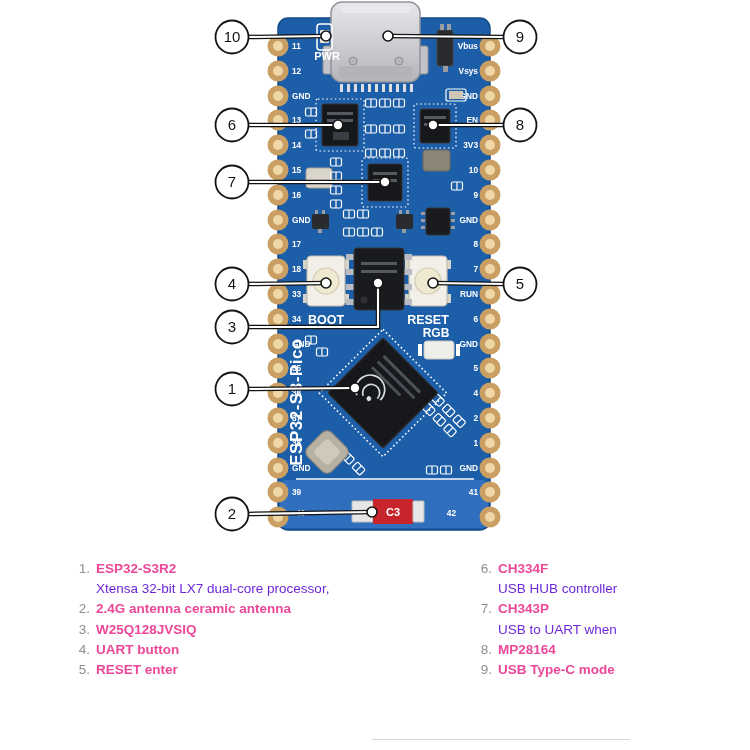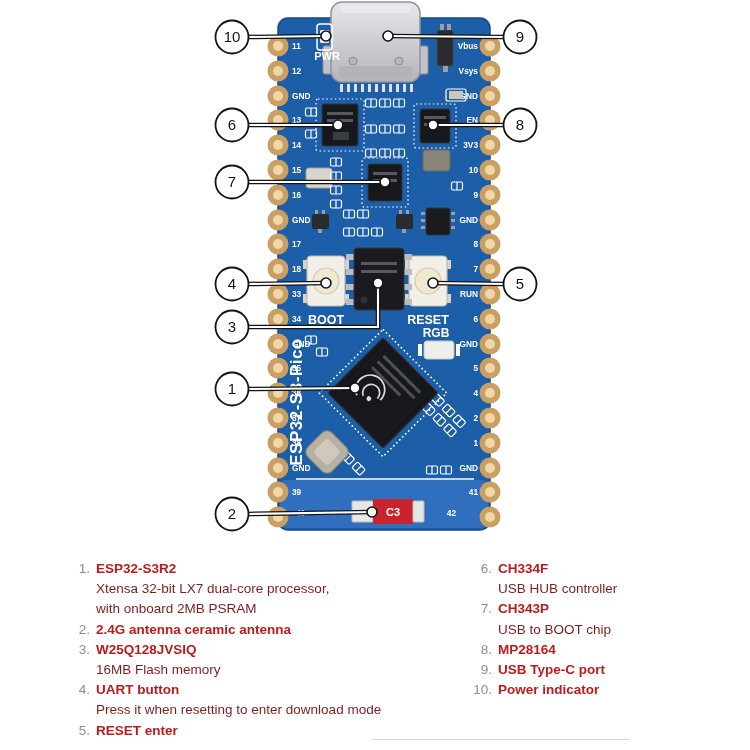--- a/index.html
+++ b/index.html
@@ -14,22 +14,22 @@
   .lead-w{stroke:#ffffff;stroke-width:2.1;fill:none;}
   .tdot{fill:#ffffff;stroke:#141414;stroke-width:1.6;}
   .ring{fill:#ffffff;stroke:#141414;stroke-width:1.8;}
   .cnum{font-size:15px;fill:#141414;text-anchor:middle;}
   .legend-col{position:absolute;top:559px;font-size:13.5px;line-height:20.2px;}
   .col-left{left:60px;width:370px;}
   .col-right{left:458px;width:292px;}
   .lg-line{display:flex;}
   .lg-num{width:30px;flex:none;text-align:right;color:#8f8f8f;padding-right:6px;}
   .col-right .lg-num{width:34px;}
-  .lg-title{color:#b91c1c;font-weight:bold;}
-  .lg-desc{color:#7f1d1d;margin-left:36px;}
+  .lg-title{color:#ec4899;font-weight:bold;}
+  .lg-desc{color:#6d28d9;margin-left:36px;}
   .col-right .lg-desc{margin-left:40px;}
   .divider{position:absolute;left:372px;top:739px;width:378px;height:1px;background:#d9d9d9;}
 </style>
 </head>
 <body>
 
 <div class="stage">
 
 <svg width="750" height="556" viewBox="0 0 750 556">
   <defs>
@@ -414,61 +414,54 @@
     <text class="cnum" x="232" y="519">2</text>
   </g>
 </svg>
 
 <div class="legend-col col-left">
   <div class="lg-line">
         <span class="lg-num">1.</span>
         <span class="lg-title">ESP32-S3R2</span>
       </div>
   <div class="lg-desc">Xtensa 32-bit LX7 dual-core processor,</div>
-  <div class="lg-desc">with onboard 2MB PSRAM</div>
   <div class="lg-line">
         <span class="lg-num">2.</span>
         <span class="lg-title">2.4G antenna ceramic antenna</span>
       </div>
   <div class="lg-line">
         <span class="lg-num">3.</span>
         <span class="lg-title">W25Q128JVSIQ</span>
       </div>
-  <div class="lg-desc">16MB Flash memory</div>
   <div class="lg-line">
         <span class="lg-num">4.</span>
         <span class="lg-title">UART button</span>
       </div>
-  <div class="lg-desc">Press it when resetting to enter download mode</div>
   <div class="lg-line">
         <span class="lg-num">5.</span>
         <span class="lg-title">RESET enter</span>
       </div>
 </div>
 
 <div class="legend-col col-right">
   <div class="lg-line">
         <span class="lg-num">6.</span>
         <span class="lg-title">CH334F</span>
       </div>
   <div class="lg-desc">USB HUB controller</div>
   <div class="lg-line">
         <span class="lg-num">7.</span>
         <span class="lg-title">CH343P</span>
       </div>
-  <div class="lg-desc">USB to BOOT chip</div>
+  <div class="lg-desc">USB to UART when</div>
   <div class="lg-line">
         <span class="lg-num">8.</span>
         <span class="lg-title">MP28164</span>
       </div>
   <div class="lg-line">
         <span class="lg-num">9.</span>
-        <span class="lg-title">USB Type-C port</span>
-      </div>
-  <div class="lg-line">
-        <span class="lg-num">10.</span>
-        <span class="lg-title">Power indicator</span>
+        <span class="lg-title">USB Type-C mode</span>
       </div>
 </div>
 
 <div class="divider"></div>
 
 </div>
 
 </body></html>

